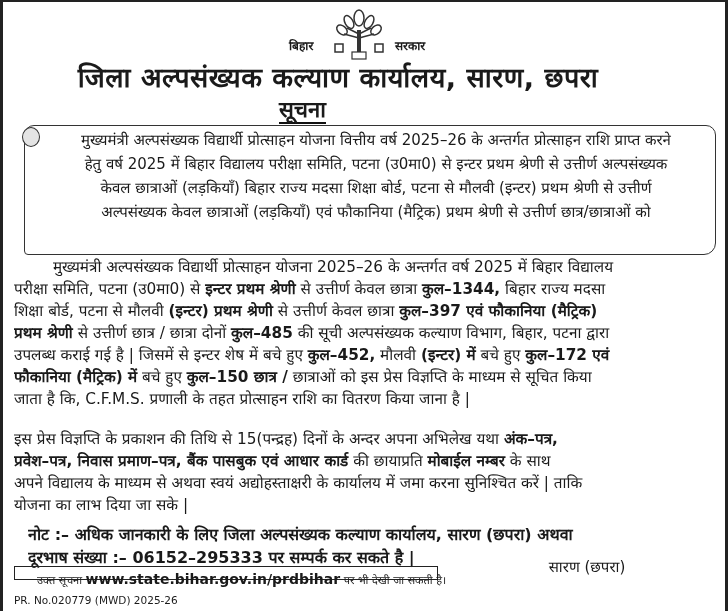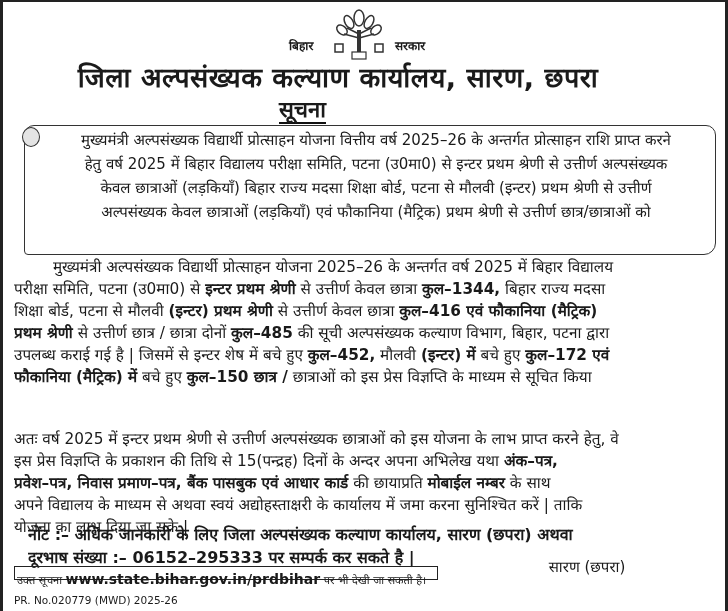--- a/index.html
+++ b/index.html
@@ -14,21 +14,21 @@
   .scroll { position:absolute; left:24px; top:125px; width:690px; height:128px; border:1.5px solid #333; border-radius:10px 10px 12px 4px; background:#fff; }
   .scroll-curl { position:absolute; left:22px; top:127px; width:16px; height:18px; border:1.5px solid #333; border-radius:50%; background:#e4e4e4; }
   .scroll-text { position:absolute; left:46px; top:128px; width:660px; text-align:center; font-size:15px; line-height:24px; }
   .scroll-line { display:block; white-space:nowrap; }
   .body-text { position:absolute; left:14px; width:700px; font-size:15.3px; line-height:22px; text-align:justify; }
   .p1 { top:256px; }
   .p2 { top:428px; }
   .note { position:absolute; left:20px; top:523px; width:706px; font-size:16px; line-height:23px; font-weight:bold;margin-left:8px; }
   .line { display:block; white-space:nowrap; overflow:hidden; }
   b { font-weight:bold; }
-  .webbox { position:absolute; left:14px; top:566px; width:424px; height:14px; border:1.5px solid #222; font-size:11px; line-height:24px; padding-left:2px; box-sizing:border-box; white-space:nowrap; }
+  .webbox { position:absolute; left:14px; top:566px; width:424px; height:14px; border:1.5px solid #222; font-size:11px; line-height:24px; padding-left:22px; box-sizing:border-box; white-space:nowrap; }
   .webbox .url { font-size:14px; font-weight:bold; }
   .pr { position:absolute; left:14px; top:594px; font-size:10.5px; font-weight:normal; }
   .sign { position:absolute; left:452px; top:556px; width:270px; text-align:center; font-size:15px; line-height:22px; }
 </style>
 </head>
 <body>
 
 <div class="frame"></div>
 
 <div class="emblem-row">
@@ -56,28 +56,28 @@
 <div class="scroll-text">
   <span class="scroll-line">मुख्यमंत्री अल्पसंख्यक विद्यार्थी प्रोत्साहन योजना वित्तीय वर्ष 2025–26 के अन्तर्गत प्रोत्साहन राशि प्राप्त करने</span>
   <span class="scroll-line">हेतु वर्ष 2025 में बिहार विद्यालय परीक्षा समिति, पटना (उ0मा0) से इन्टर प्रथम श्रेणी से उत्तीर्ण अल्पसंख्यक</span>
   <span class="scroll-line">केवल छात्राओं (लड़कियाँ) बिहार राज्य मदसा शिक्षा बोर्ड, पटना से मौलवी (इन्टर) प्रथम श्रेणी से उत्तीर्ण</span>
   <span class="scroll-line">अल्पसंख्यक केवल छात्राओं (लड़कियाँ) एवं फौकानिया (मैट्रिक) प्रथम श्रेणी से उत्तीर्ण छात्र/छात्राओं को</span>
 </div>
 
 <div class="body-text p1">
   <span class="line" style="white-space:pre;">        मुख्यमंत्री अल्पसंख्यक विद्यार्थी प्रोत्साहन योजना 2025–26 के अन्तर्गत वर्ष 2025 में बिहार विद्यालय</span>
   <span class="line"><span>परीक्षा समिति, पटना (उ0मा0) से </span><b>इन्टर प्रथम श्रेणी</b><span> से उत्तीर्ण केवल छात्रा </span><b>कुल–1344,</b><span> बिहार राज्य मदसा</span></span>
-  <span class="line"><span>शिक्षा बोर्ड, पटना से मौलवी </span><b>(इन्टर) प्रथम श्रेणी</b><span> से उत्तीर्ण केवल छात्रा </span><b>कुल–416 एवं फौकानिया (मैट्रिक)</b></span>
+  <span class="line"><span>शिक्षा बोर्ड, पटना से मौलवी </span><b>(इन्टर) प्रथम श्रेणी</b><span> से उत्तीर्ण केवल छात्रा </span><b>कुल–397 एवं फौकानिया (मैट्रिक)</b></span>
   <span class="line"><b>प्रथम श्रेणी</b><span> से उत्तीर्ण छात्र / छात्रा दोनों </span><b>कुल–485</b><span> की सूची अल्पसंख्यक कल्याण विभाग, बिहार, पटना द्वारा</span></span>
   <span class="line"><span>उपलब्ध कराई गई है | जिसमें से इन्टर शेष में बचे हुए </span><b>कुल–452,</b><span> मौलवी </span><b>(इन्टर) में</b><span> बचे हुए </span><b>कुल–172 एवं</b></span>
   <span class="line"><b>फौकानिया (मैट्रिक) में</b><span> बचे हुए </span><b>कुल–150 छात्र /</b><span> छात्राओं को इस प्रेस विज्ञप्ति के माध्यम से सूचित किया</span></span>
+  <span class="line">जाता है कि, C.F.M.S. प्रणाली के तहत प्रोत्साहन राशि का वितरण किया जाना है |</span>
 </div>
 
 <div class="body-text p2">
-  <span class="line">अतः वर्ष 2025 में इन्टर प्रथम श्रेणी से उत्तीर्ण अल्पसंख्यक छात्राओं को इस योजना के लाभ प्राप्त करने हेतु, वे</span>
   <span class="line"><span>इस प्रेस विज्ञप्ति के प्रकाशन की तिथि से 15(पन्द्रह) दिनों के अन्दर अपना अभिलेख यथा </span><b>अंक–पत्र,</b></span>
   <span class="line"><b>प्रवेश–पत्र, निवास प्रमाण–पत्र, बैंक पासबुक एवं आधार कार्ड</b><span> की छायाप्रति </span><b>मोबाईल नम्बर</b><span> के साथ</span></span>
   <span class="line">अपने विद्यालय के माध्यम से अथवा स्वयं अद्योहस्ताक्षरी के कार्यालय में जमा करना सुनिश्चित करें | ताकि</span>
   <span class="line">योजना का लाभ दिया जा सके |</span>
 </div>
 
 <div class="note">
   <span class="line">नोट :– अधिक जानकारी के लिए जिला अल्पसंख्यक कल्याण कार्यालय, सारण (छपरा) अथवा</span>
   <span class="line">दूरभाष संख्या :– 06152–295333 पर सम्पर्क कर सकते है |</span>
 </div>

